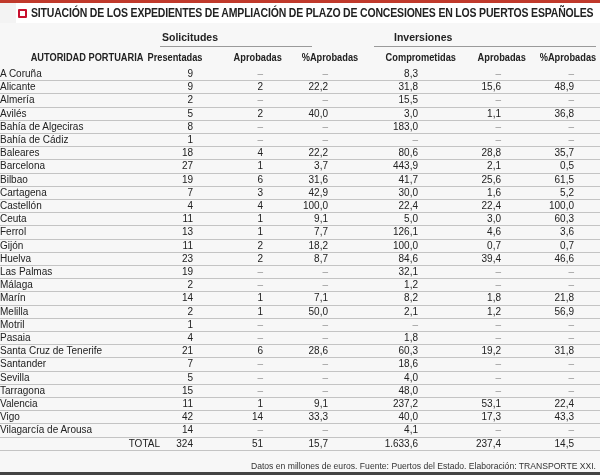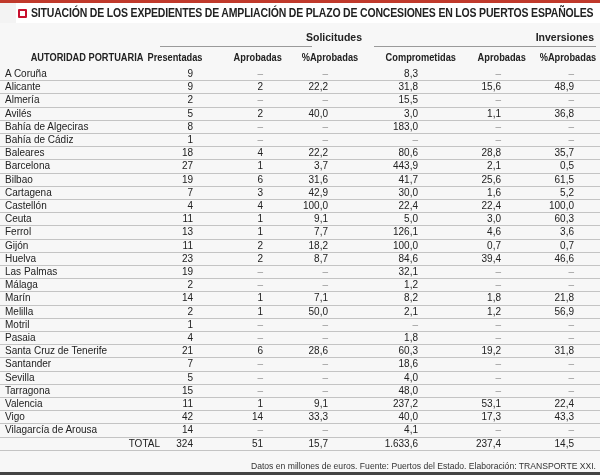--- a/index.html
+++ b/index.html
@@ -23,39 +23,39 @@
   .title .sq {
     width:9px; height:9px; border:2px solid #c8102e; background:#fff;
     margin:0 4px 0 2px; box-sizing:border-box; flex:none; border-radius:1px;
   }
   .title span.txt { display:inline-block; transform:scaleX(0.86); transform-origin:left center; white-space:nowrap; }
   .panel {
     position:absolute; left:0; top:23px; width:600px; height:449px; background:#f7f7f7;
   }
   .group-head {
     position:absolute; top:31px; font-size:10.5px; font-weight:bold; color:#222;
-    text-align:right;
+    text-align:left;
   }
   .group-line { position:absolute; top:46px; height:1px; background:#9a9a9a; }
   .col-head {
     position:absolute; top:51px; font-size:10.5px; font-weight:bold; color:#222;
     white-space:nowrap;
   }
   .col-head .c { display:inline-block; transform:scaleX(0.88); }
   table.data {
     position:absolute; left:0; top:68px; width:600px;
     border-collapse:collapse; font-size:10px; color:#222;
     table-layout:fixed;
   }
   table.data td {
     height:12.2px; line-height:12.2px; padding:0; border-bottom:1.4px solid #c4c4c4;
     white-space:nowrap;
   }
   table.data tr:first-child td { }
-  table.data td.name { padding-left:5px; }
+  table.data td.name { }
   table.data td.num { text-align:right; }
   table.data td.dash { color:#999; }
   table.data tr.total td { font-weight:normal; border-bottom:1.4px solid #c4c4c4;text-align:right; }
   .footnote {
     position:absolute; right:4px; top:461px; font-size:8.6px; color:#333; white-space:nowrap;padding-left:20px;
   }
   .bottombar { position:absolute; left:0; top:472px; width:600px; height:3px; background:#444; }
 </style>
 </head>
 <body>

